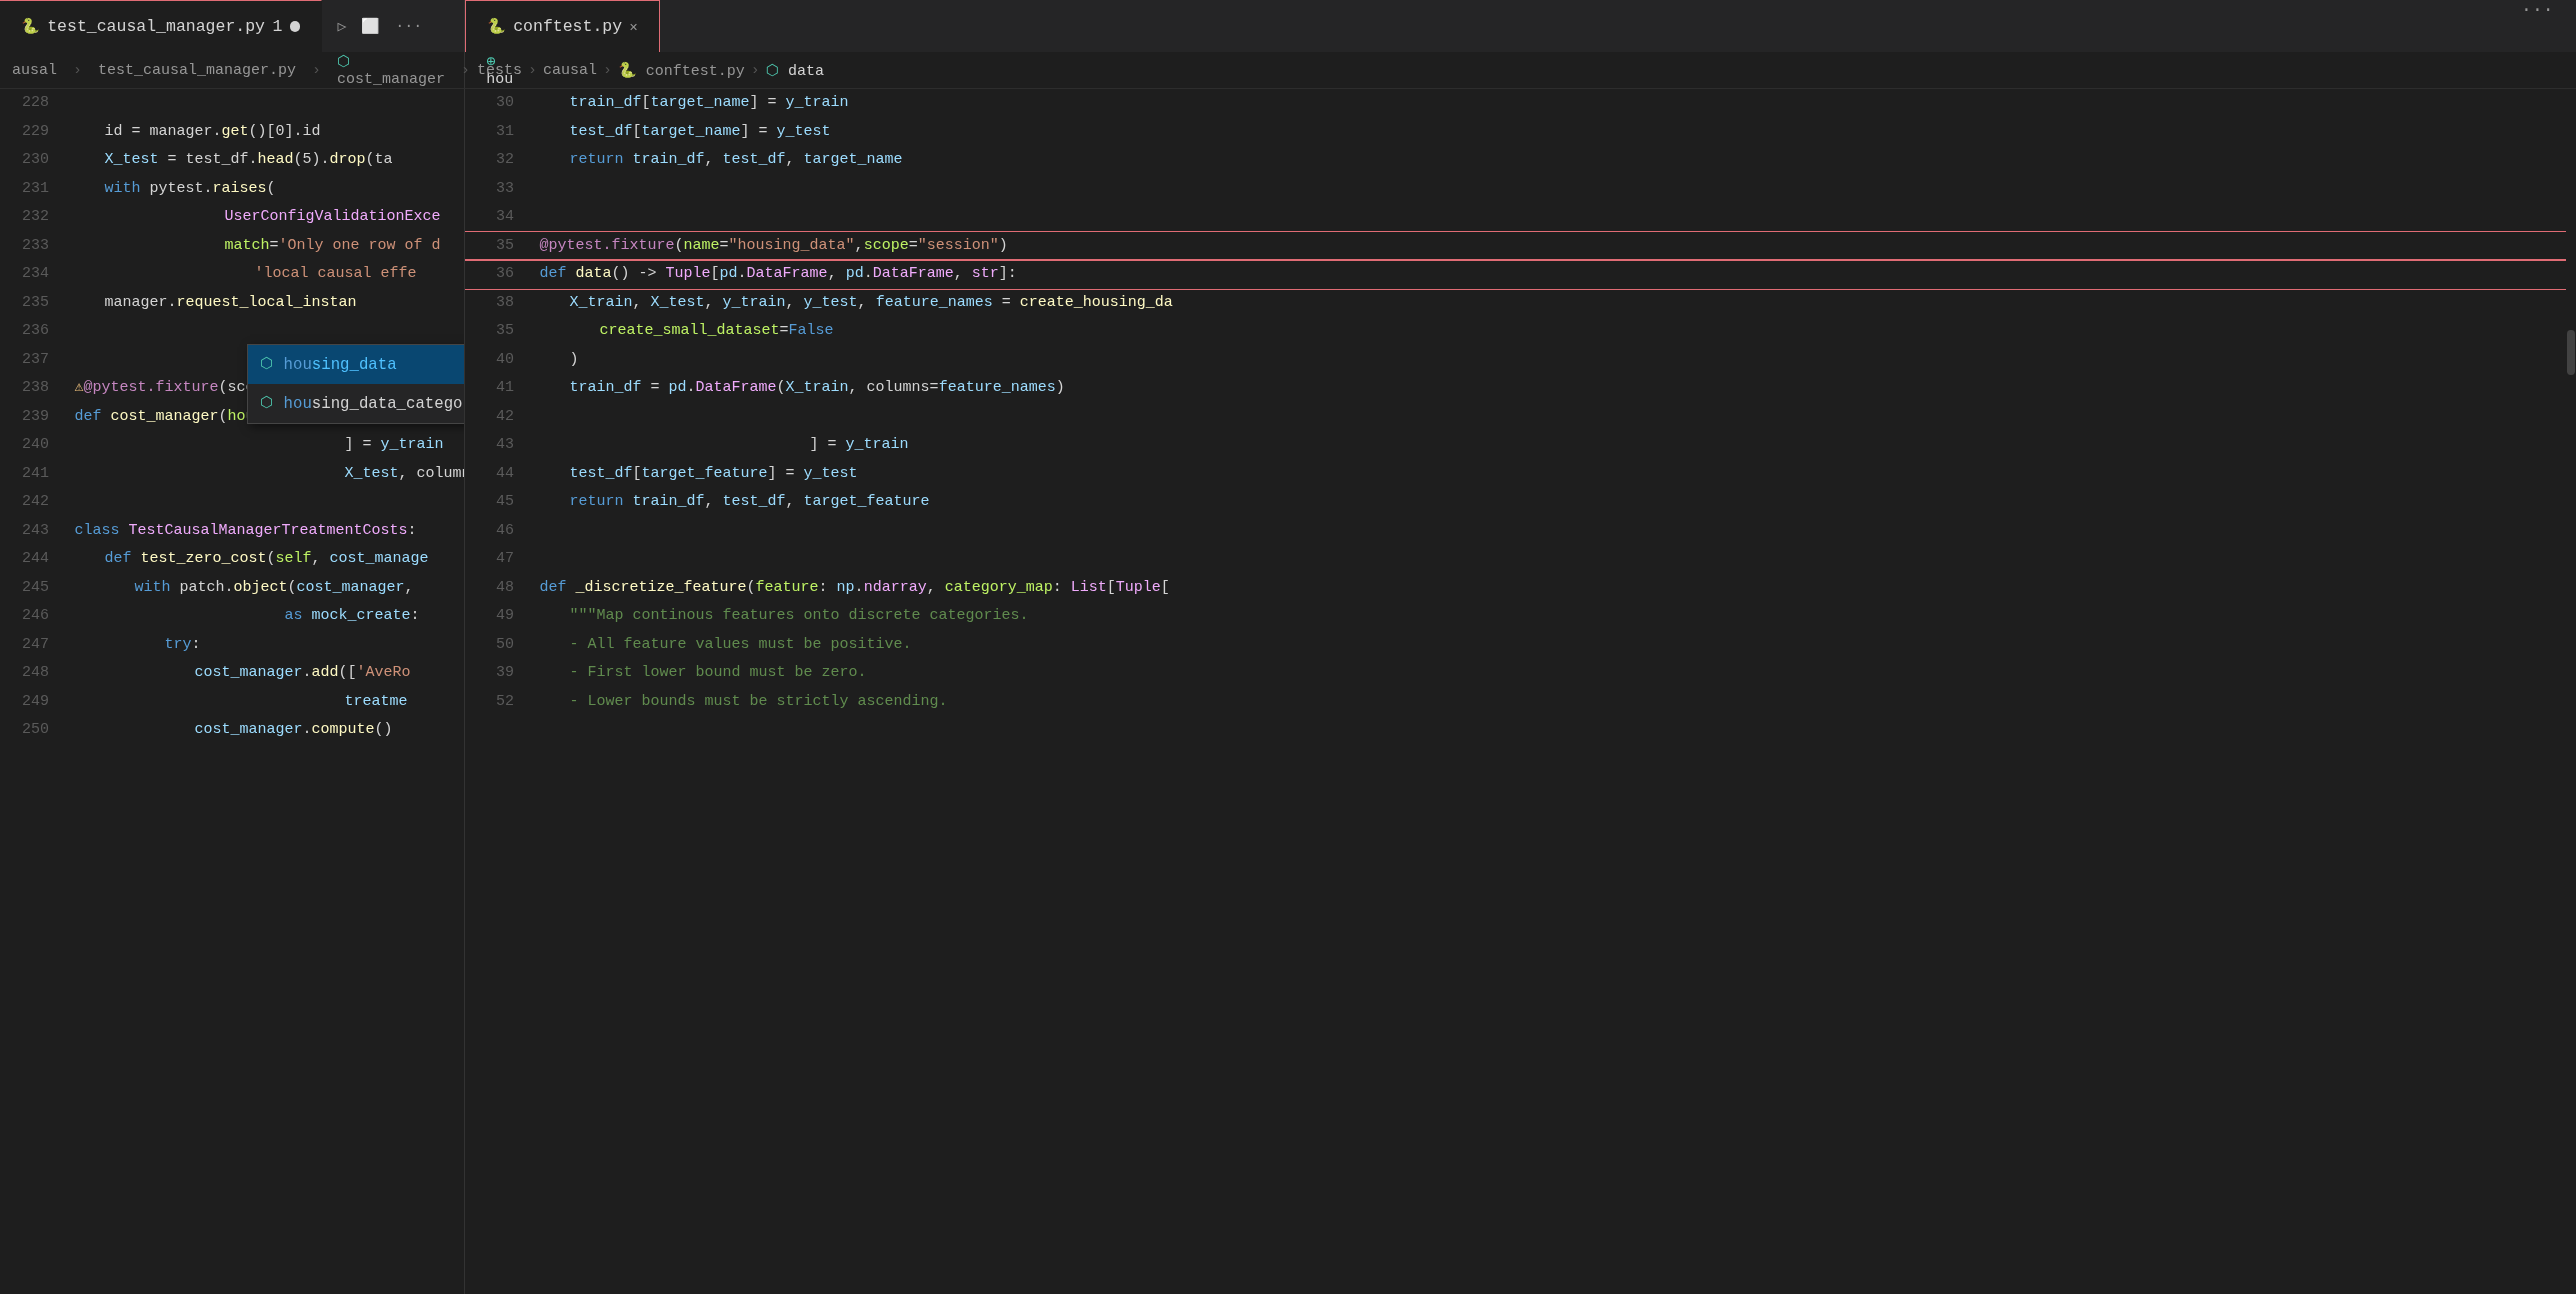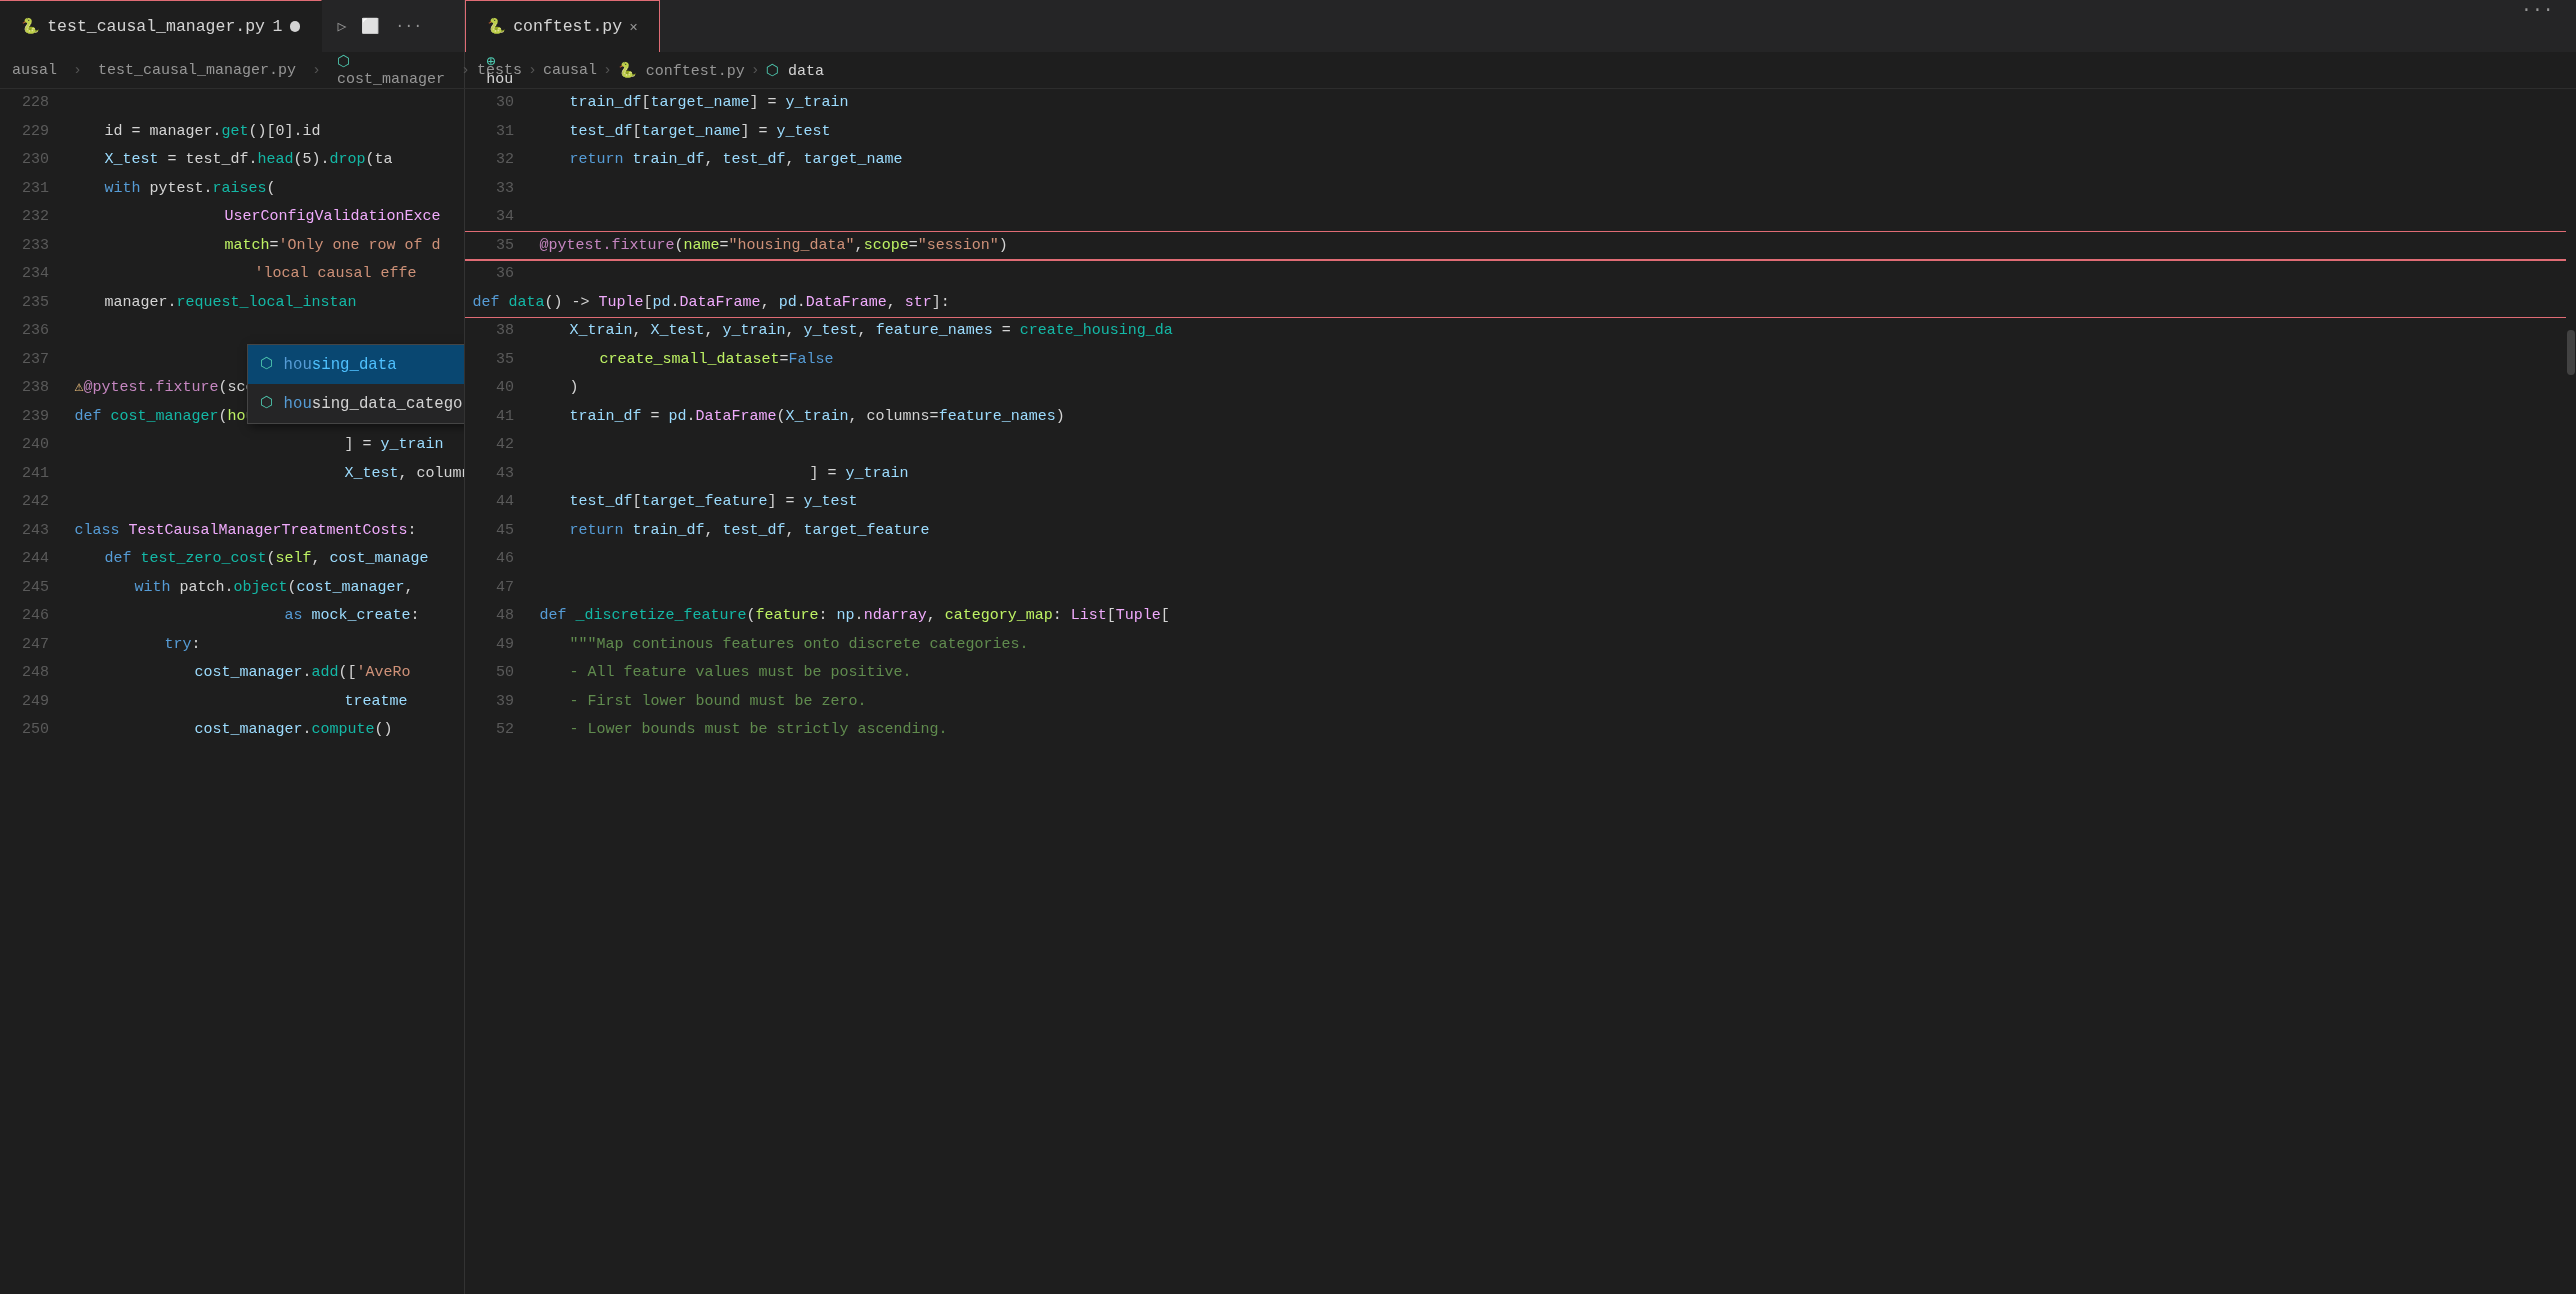--- a/index.html
+++ b/index.html
@@ -92,21 +92,21 @@
 
     .line-content {
       flex: 1;
       font-size: 15px;
       line-height: 28.5px;
       padding-left: 7.5px;
     }
 
     
     .kw { color: #569cd6; }
-    .fn { color: #14b8a6; }
+    .fn { color: #fef9c3; }
     .str { color: #ce9178; }
     .comment { color: #608b4e; }
     .decorator { color: #c586c0; }
     .cls { color: #f0abfc; }
     .param { color: #bef264; }
     .var { color: #9cdcfe; }
     .plain { color: #d4d4d4; }
     .bool { color: #569cd6; }
 
     
@@ -487,21 +487,21 @@
         <span class="line-number">34</span>
         <span class="line-content"></span>
       </div>
 
       <div class="code-line" style="outline: 1.5px solid #e06c75; outline-offset:-0.7px; background:#1e1e1e;">
         <span class="line-number">35</span>
         <span class="line-content">
           <span class="decorator">@pytest.fixture</span><span class="plain">(</span><span class="param">name</span><span class="plain">=</span><span class="str">"housing_data"</span><span class="plain">,</span><span class="param">scope</span><span class="plain">=</span><span class="str">"session"</span><span class="plain">)</span>
         </span>
       </div>
-      <div class="code-line" style="outline: 1.5px solid #e06c75; outline-offset:-0.7px; background:#1e1e1e;flex-direction:column;">
+      <div class="code-line" style="outline: 1.5px solid #e06c75; outline-offset:-0.7px; background:#1e1e1e;">
         <span class="line-number">36</span>
         <span class="line-content">
           <span class="kw">def </span><span class="fn">data</span><span class="plain">() -&gt; </span><span class="cls">Tuple</span><span class="plain">[</span><span class="var">pd</span><span class="plain">.</span><span class="cls">DataFrame</span><span class="plain">, </span><span class="var">pd</span><span class="plain">.</span><span class="cls">DataFrame</span><span class="plain">, </span><span class="cls">str</span><span class="plain">]:</span>
         </span>
       </div>
 
       <div class="code-line">
         <span class="line-number">38</span>
         <span class="line-content">
           <span class="indent1 var">X_train</span><span class="plain">, </span><span class="var">X_test</span><span class="plain">, </span><span class="var">y_train</span><span class="plain">, </span><span class="var">y_test</span><span class="plain">, </span><span class="var">feature_names</span><span class="plain"> = </span><span class="fn">create_housing_da</span>

